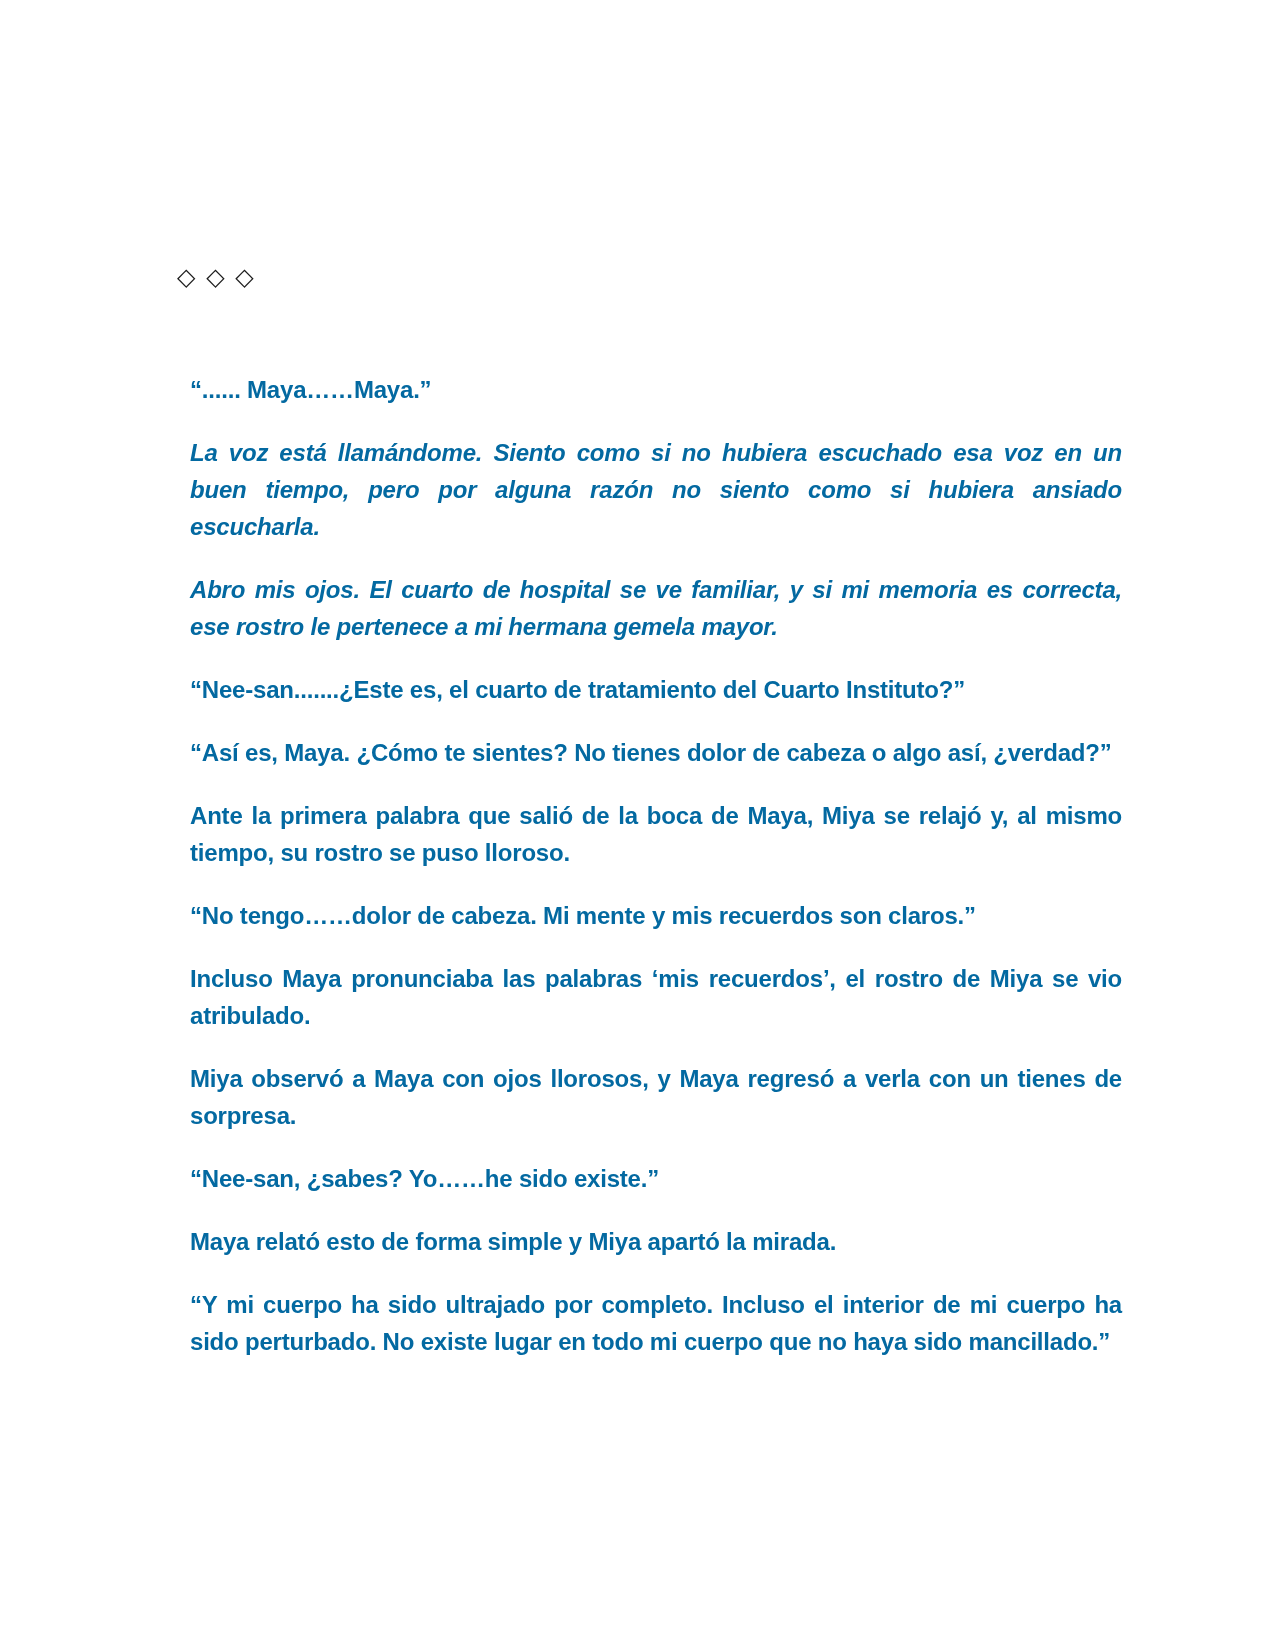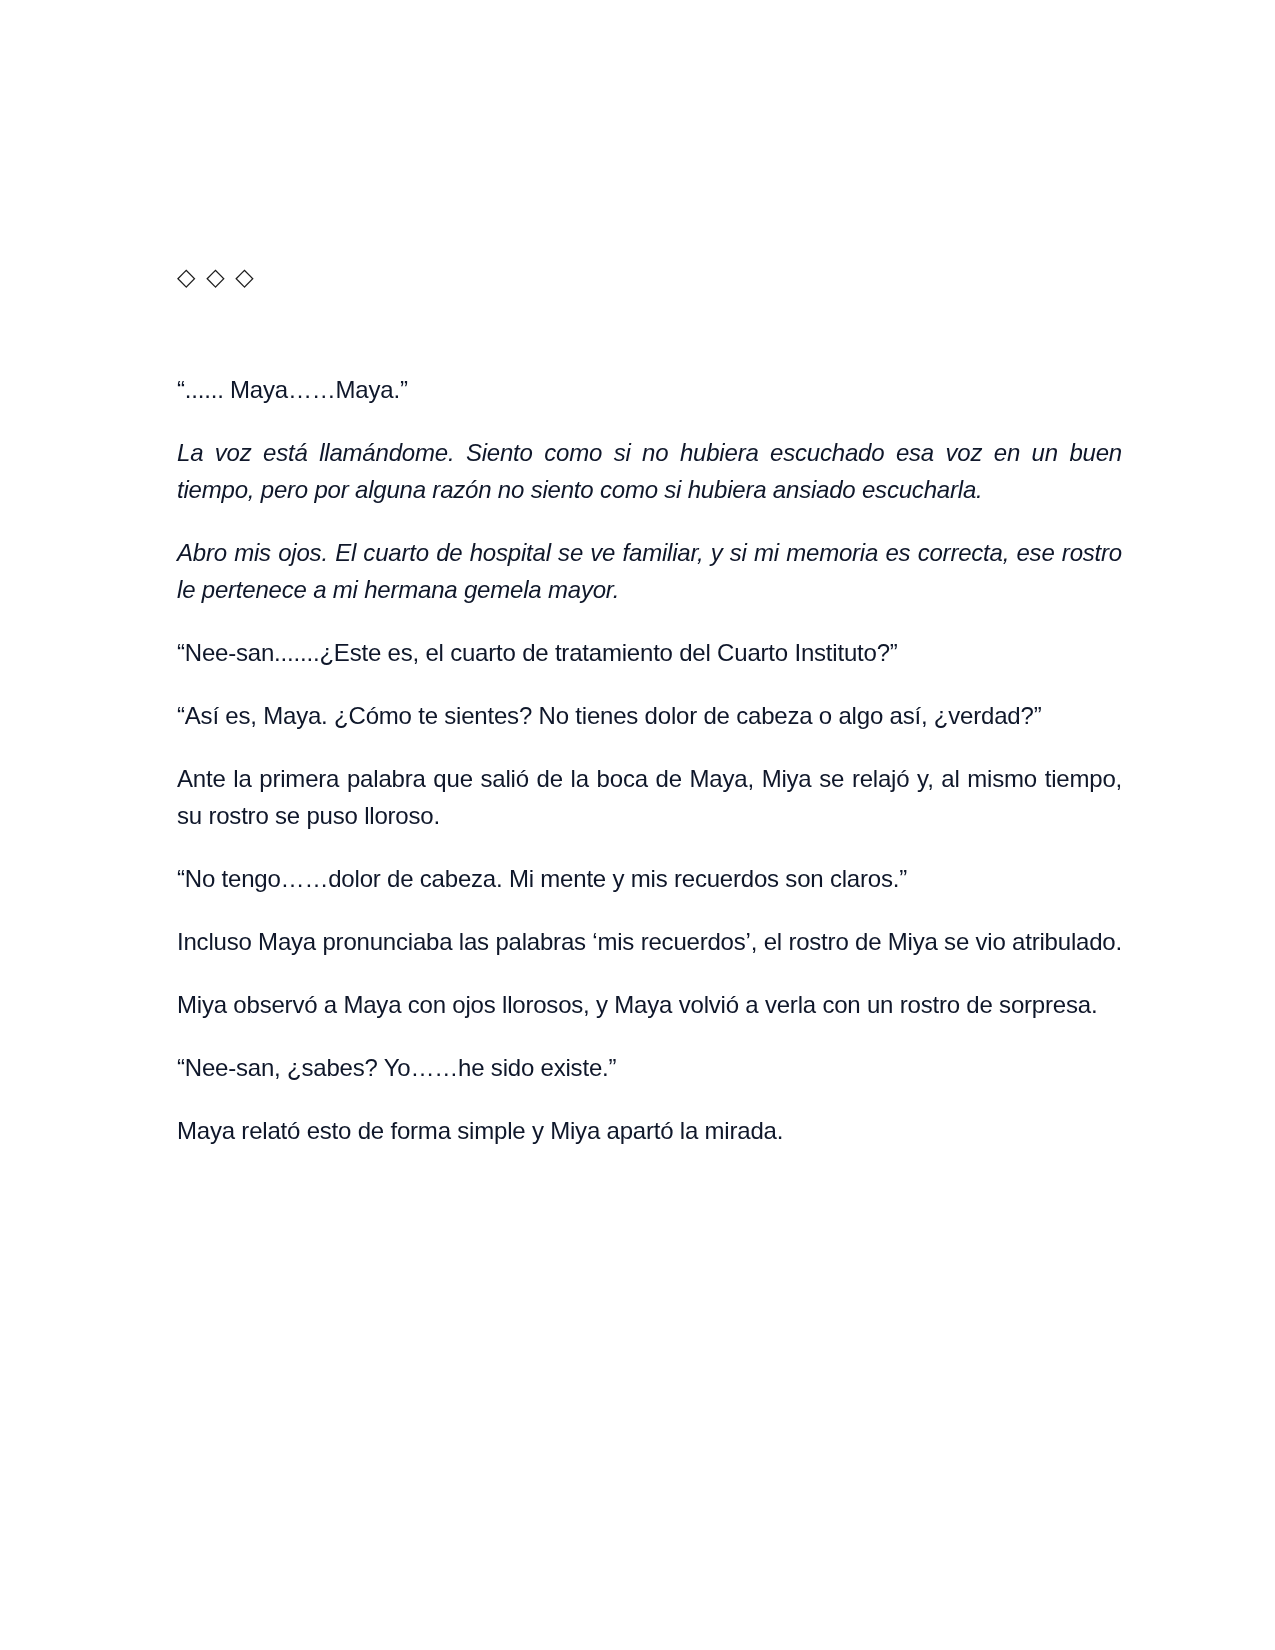--- a/index.html
+++ b/index.html
@@ -25,39 +25,41 @@
     font-size: 24px;
     line-height: 37px;
     letter-spacing: 2px;
     margin: 0 0 76px 0;
     color: #1a1a1a;
   }
   p.para {
     font-size: 24px;
     line-height: 37px;
     letter-spacing: -0.2px;
-    margin: 0 0 26px 0;
+    margin: 0 0 26px 13px;
     text-align: justify;
-    color: #0f172a;
+    color: #0369a1;
+    font-weight: bold;
   }
   p.para.italic {
     font-style: italic;
   }
 </style>
 </head>
 <body>
 
 <div class="page">
   <p class="divider">◇ ◇ ◇</p>
   <div>
       <p class="para dialogue">“...... Maya……Maya.”</p>
       <p class="para italic">La voz está llamándome. Siento como si no hubiera escuchado esa voz en un buen tiempo, pero por alguna razón no siento como si hubiera ansiado escucharla.</p>
       <p class="para italic">Abro mis ojos. El cuarto de hospital se ve familiar, y si mi memoria es correcta, ese rostro le pertenece a mi hermana gemela mayor.</p>
       <p class="para dialogue">“Nee-san.......¿Este es, el cuarto de tratamiento del Cuarto Instituto?”</p>
       <p class="para dialogue">“Así es, Maya. ¿Cómo te sientes? No tienes dolor de cabeza o algo así, ¿verdad?”</p>
       <p class="para narration">Ante la primera palabra que salió de la boca de Maya, Miya se relajó y, al mismo tiempo, su rostro se puso lloroso.</p>
       <p class="para dialogue">“No tengo……dolor de cabeza. Mi mente y mis recuerdos son claros.”</p>
       <p class="para narration">Incluso Maya pronunciaba las palabras ‘mis recuerdos’, el rostro de Miya se vio atribulado.</p>
-      <p class="para narration">Miya observó a Maya con ojos llorosos, y Maya volvió a verla con un rostro de sorpresa.</p>
+      <p class="para narration">Miya observó a Maya con ojos llorosos, y Maya regresó a verla con un tienes de sorpresa.</p>
       <p class="para dialogue">“Nee-san, ¿sabes? Yo……he sido existe.”</p>
       <p class="para narration">Maya relató esto de forma simple y Miya apartó la mirada.</p>
+      <p class="para dialogue">“Y mi cuerpo ha sido ultrajado por completo. Incluso el interior de mi cuerpo ha sido perturbado. No existe lugar en todo mi cuerpo que no haya sido mancillado.”</p>
     </div>
 </div>
 
 </body></html>

